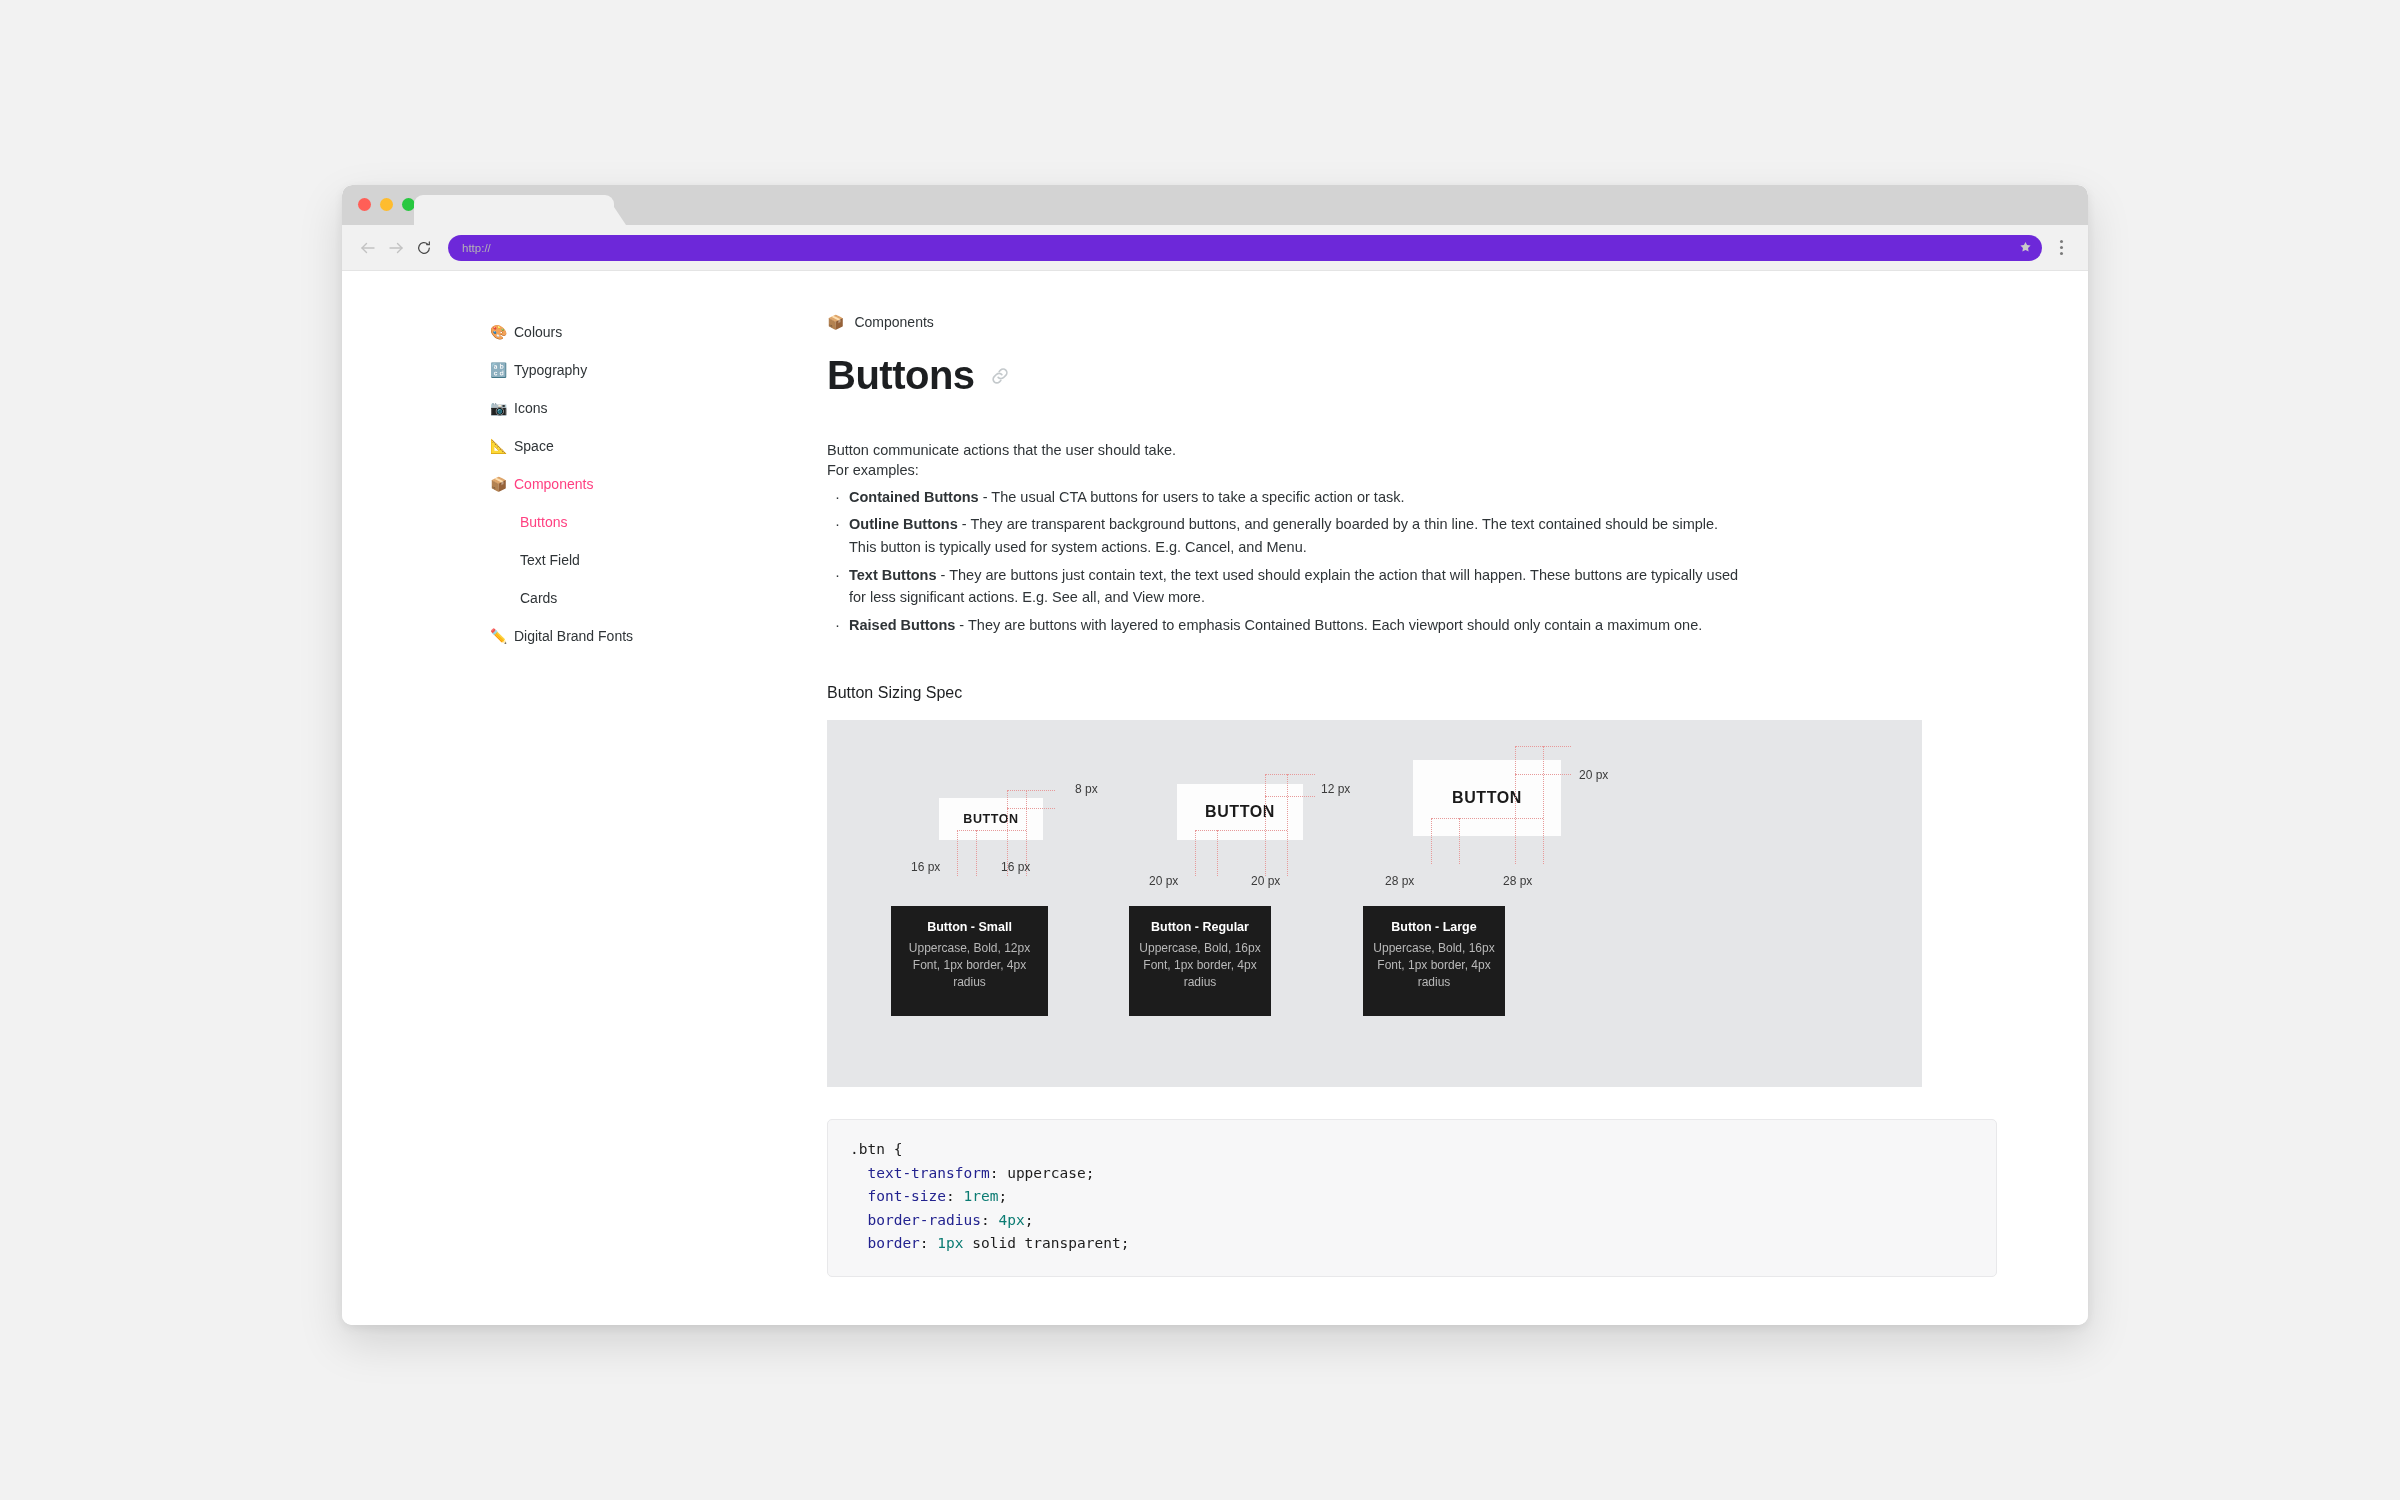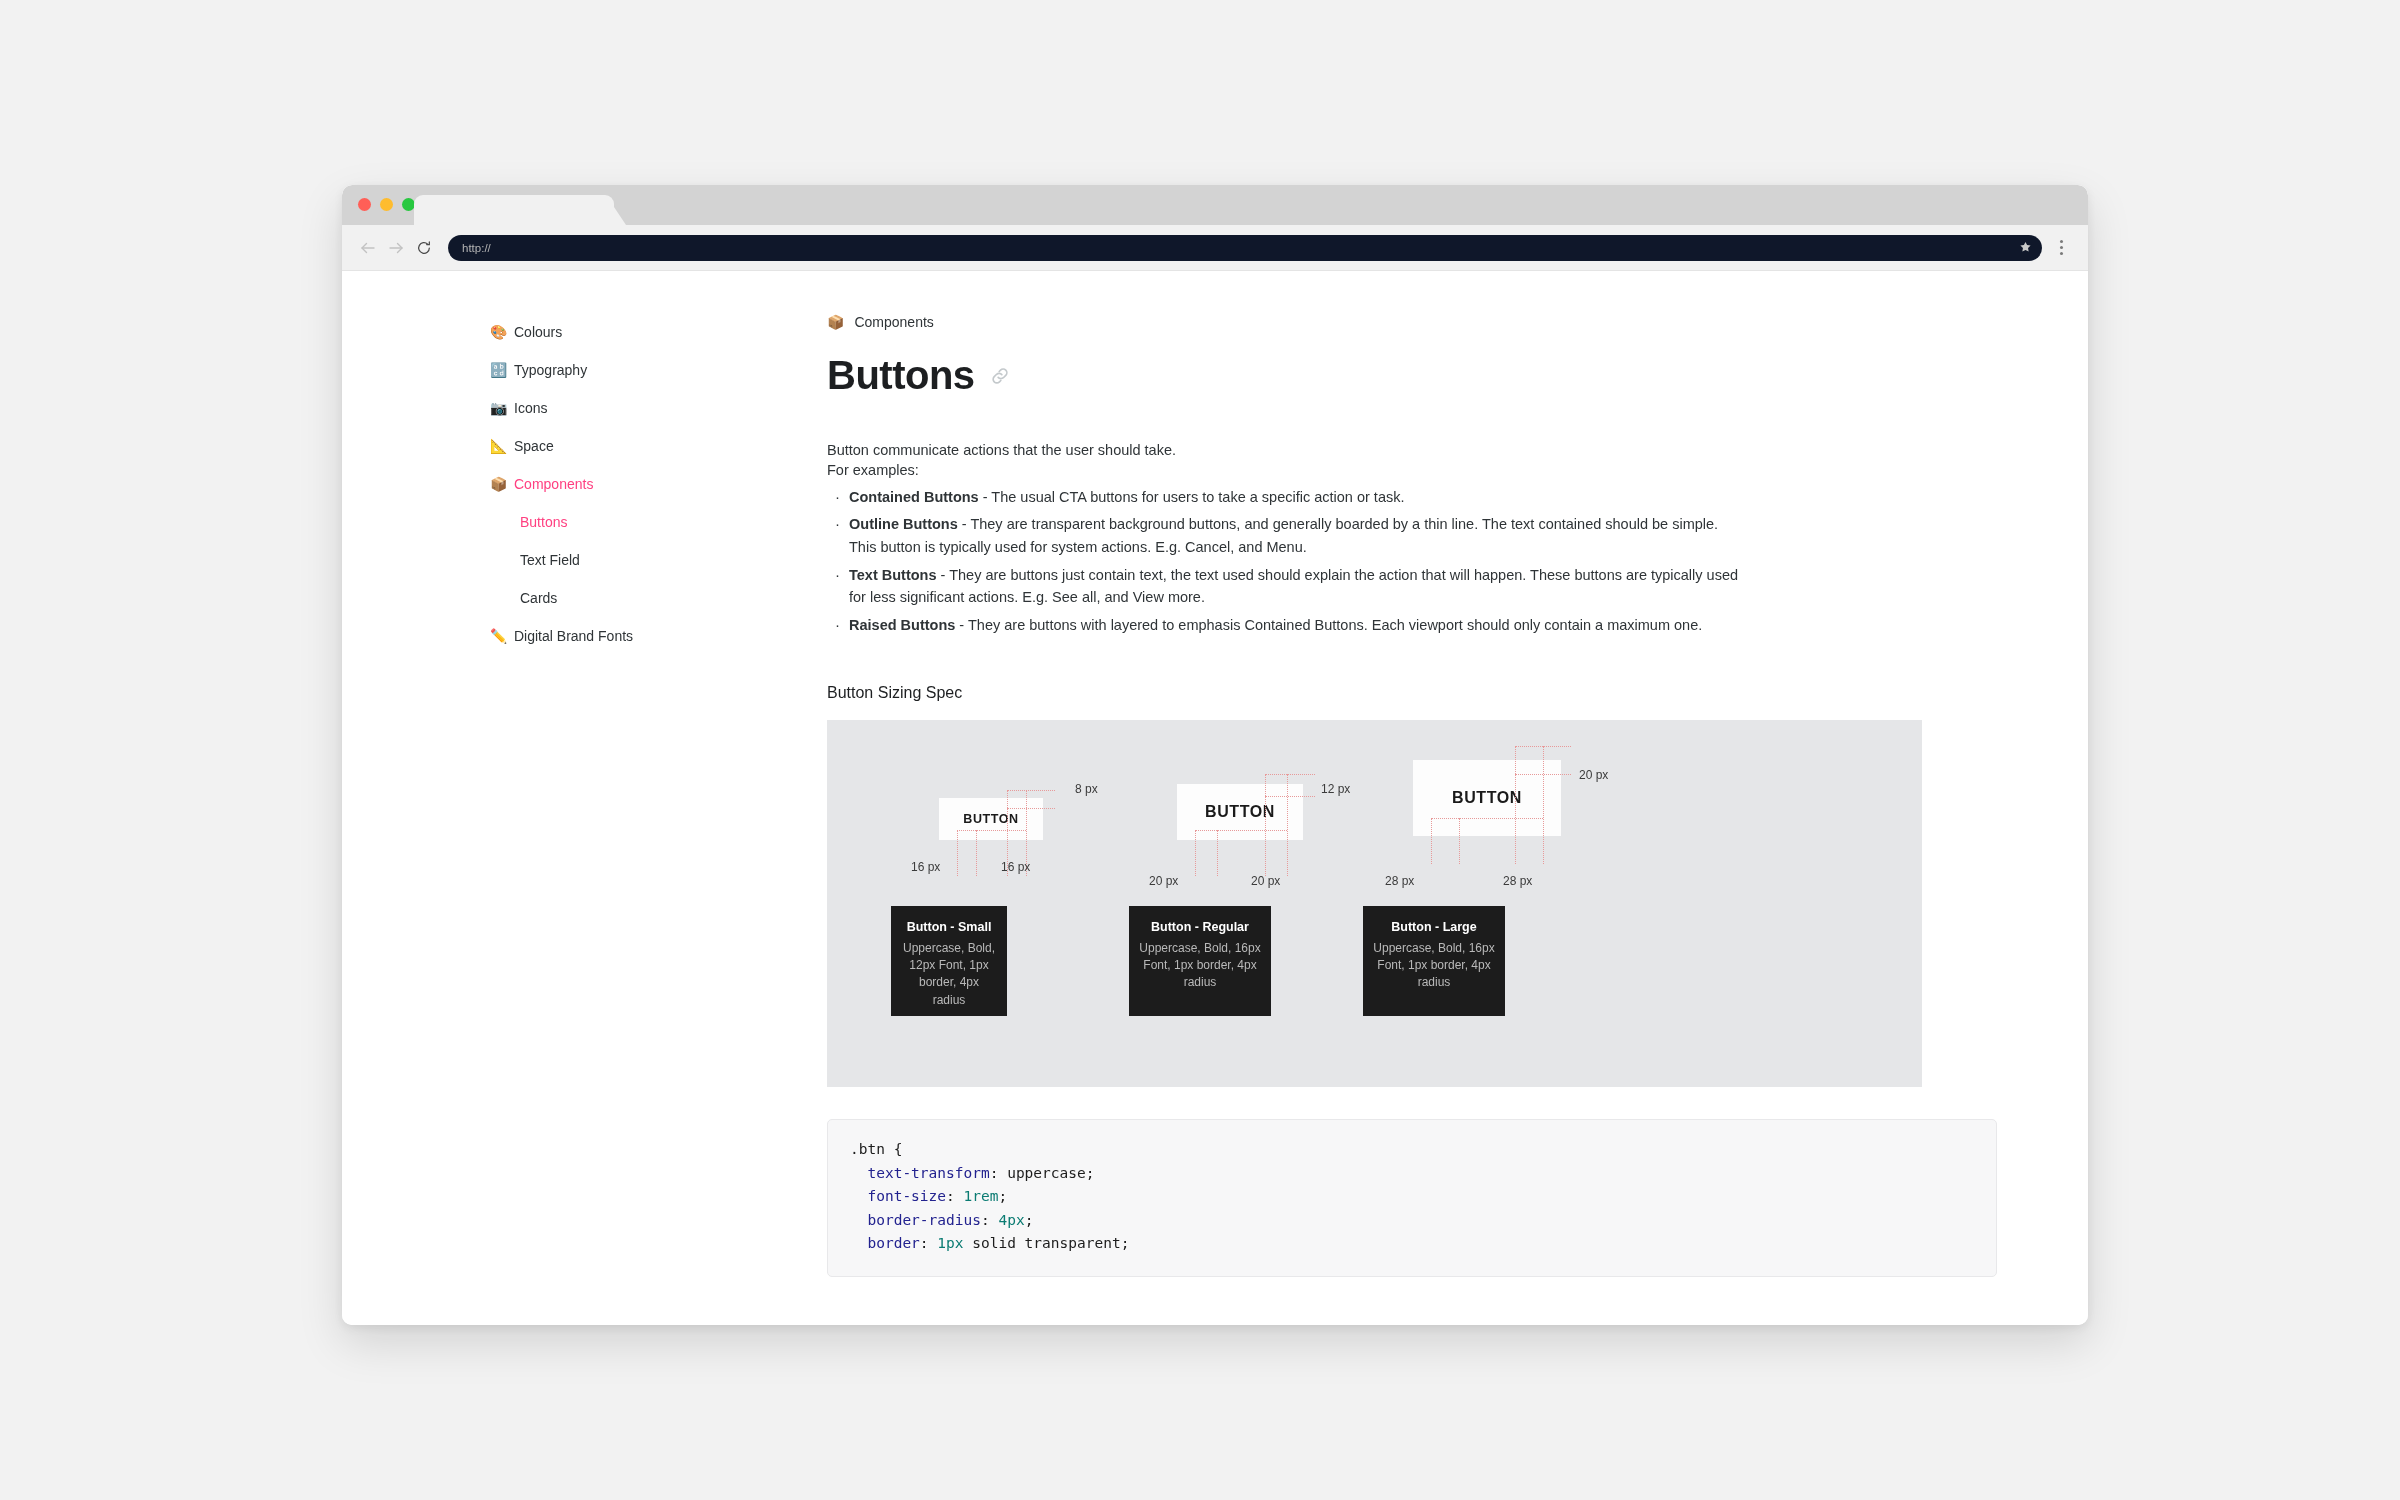--- a/index.html
+++ b/index.html
@@ -68,21 +68,21 @@
     color: #c2c2c2;
     flex: 0 0 auto;
   }
   .nav-btn svg { display: block; }
   .reload-btn { color: #4a4a4a; }
 
   .urlbar {
     flex: 1 1 auto;
     height: 26px;
     margin: 0 8px 0 10px;
-    background: #0f172a;
+    background: #6d28d9;
     border-radius: 13px;
     display: flex;
     align-items: center;
     padding: 0 14px;
     font-size: 11.5px;
     color: #b4b4b4;
     position: relative;
   }
   .star-icon {
     position: absolute;
@@ -418,21 +418,21 @@
             <div class="guide-v" style="left:68px; top:-8px; height:86px;"></div>
             <div class="guide-v" style="left:87px; top:-8px; height:86px;"></div>
             <div class="guide-h" style="left:18px; top:32px; width:69px;"></div>
             <div class="guide-h" style="left:68px; top:-8px; width:48px;"></div>
             <div class="guide-h" style="left:68px; top:10px; width:48px;"></div>
           </div>
           <span class="mlabel" style="left:206px; top:62px;">8 px</span>
           <span class="mlabel" style="left:42px; top:140px;">16 px</span>
           <span class="mlabel" style="left:132px; top:140px;">16 px</span>
 
-          <div class="spec-card" style="left:22px; top:186px; width:116px; height:110px;text-align:center;">
+          <div class="spec-card" style="left:22px; top:186px; width:157px; height:110px;text-align:center;">
             <div class="sc-title">Button - Small</div>
             <div class="sc-body">Uppercase, Bold, 12px Font, 1px border, 4px radius</div>
           </div>
         </div>
 
         <div class="spec-col c2">
           <div class="btn-demo-wrap" style="left:72px; top:64px;">
             <div class="btn-demo" style="width:126px; height:56px; font-size:16px;">
               <span>BUTTON</span>
             </div>

